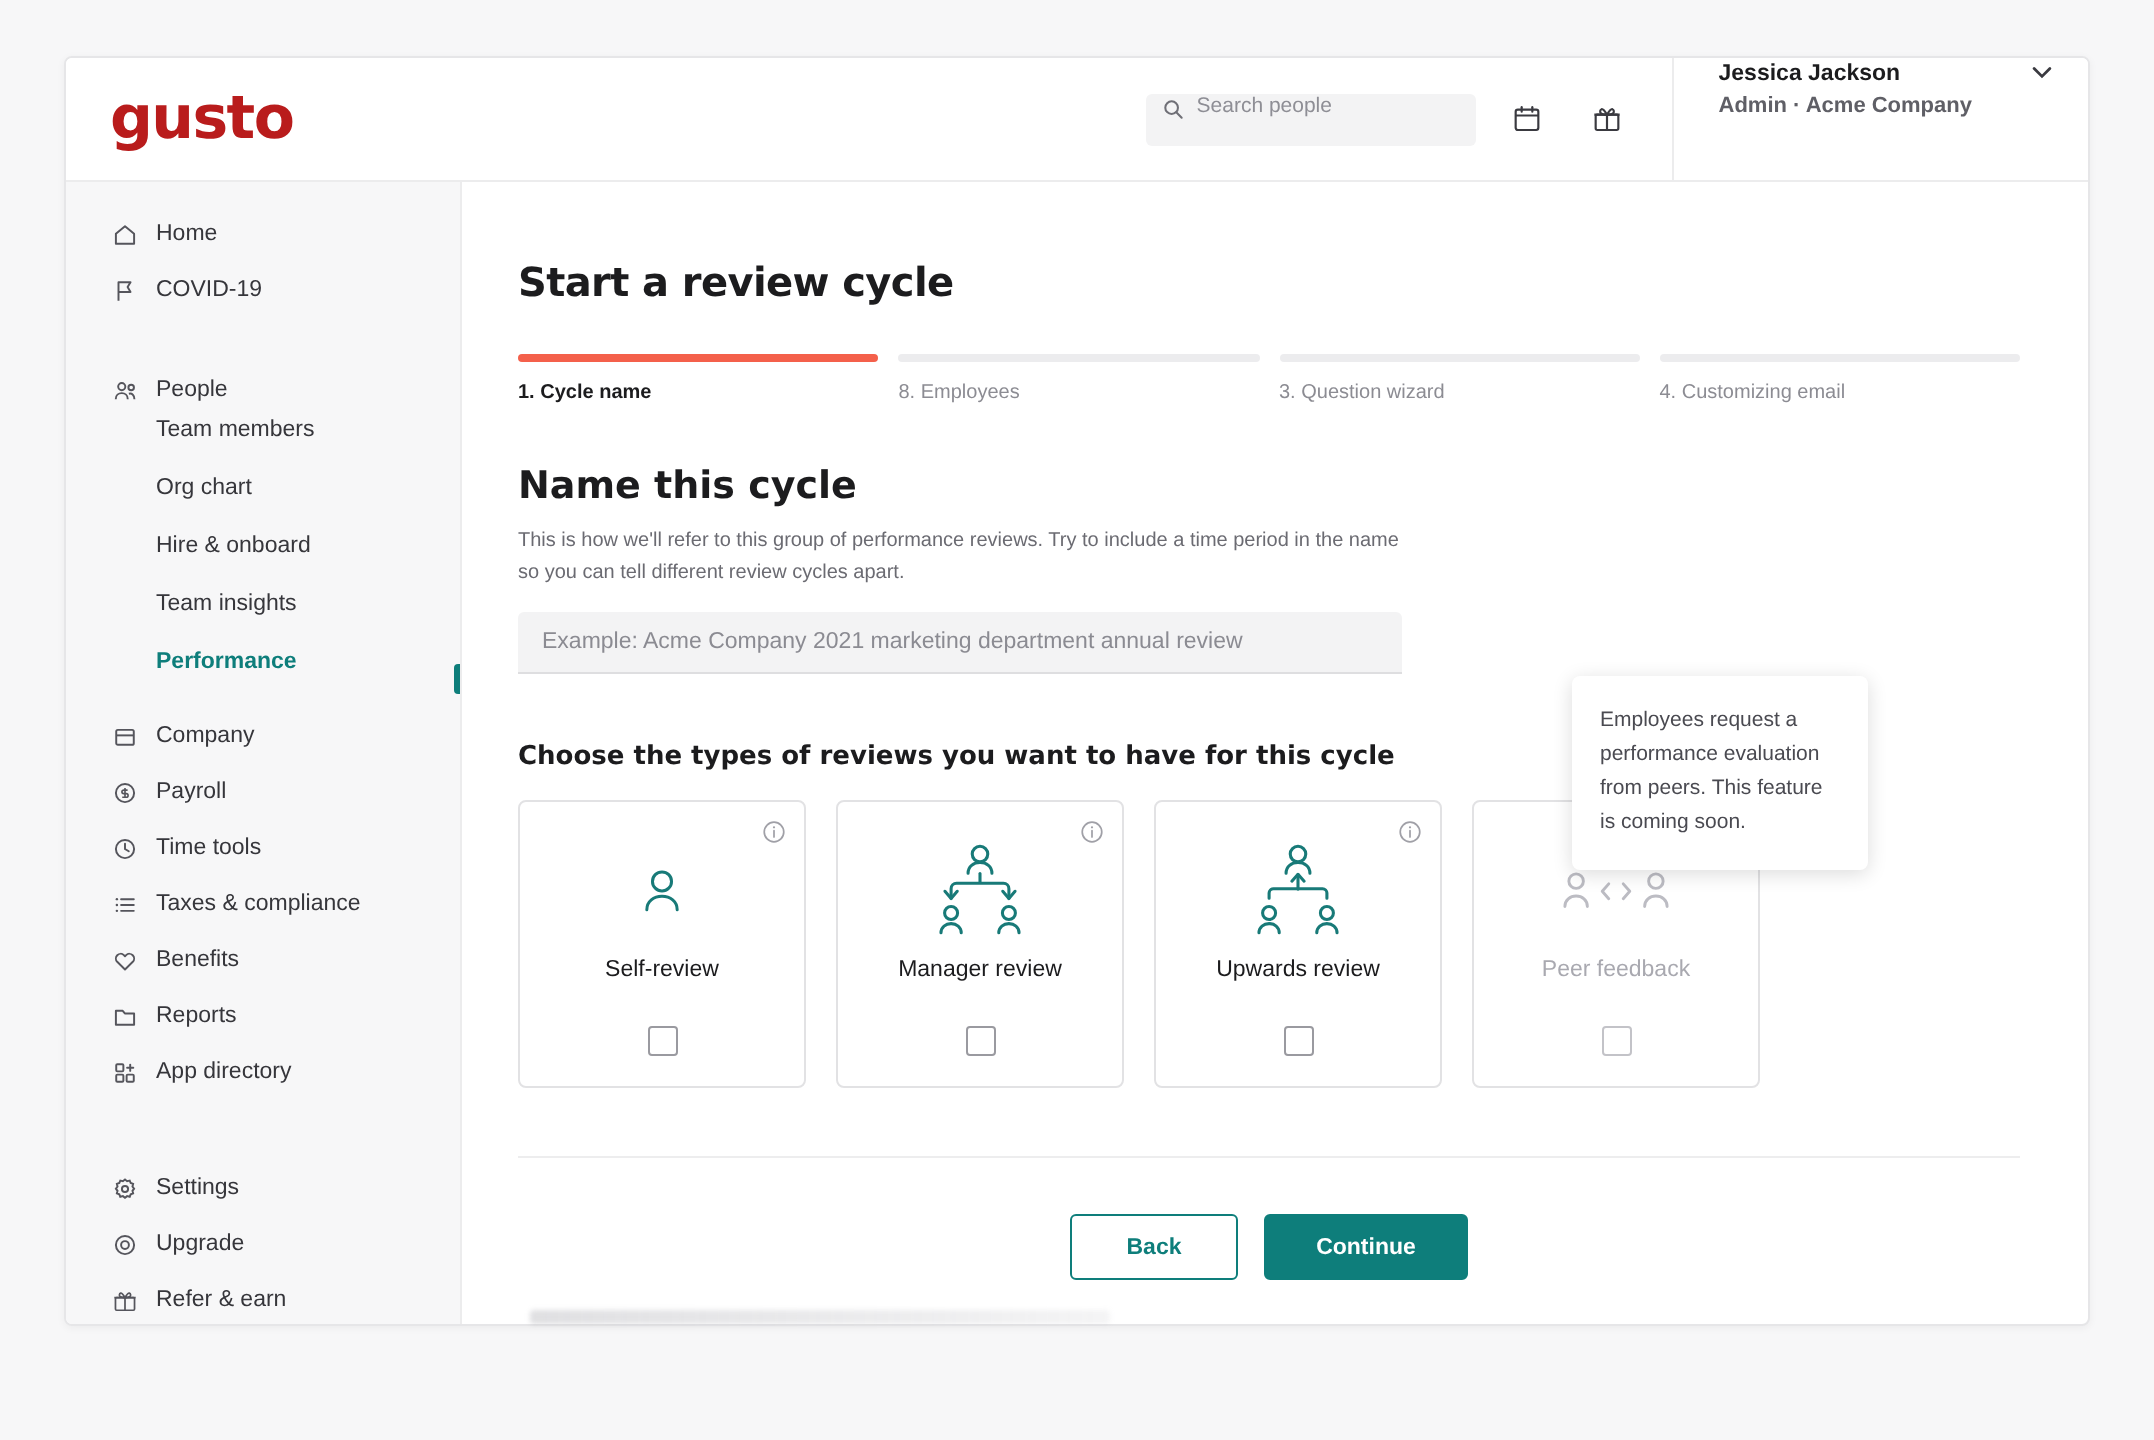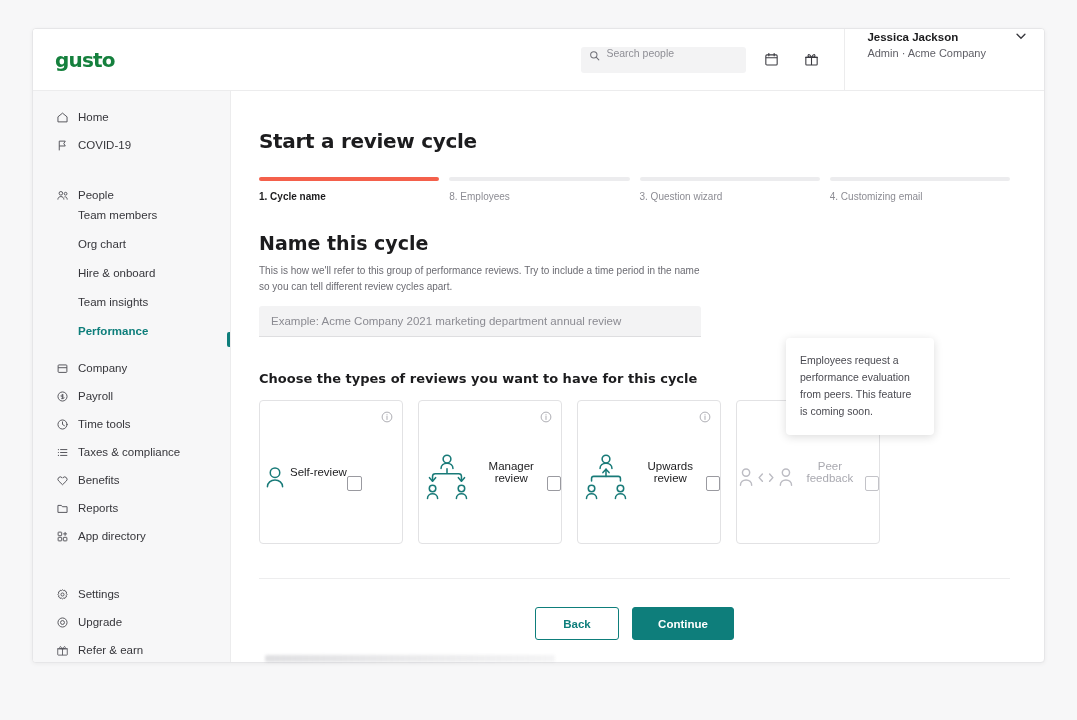--- a/index.html
+++ b/index.html
@@ -31,23 +31,23 @@
   .topbar {
     height: 62px;
     display: flex;
     align-items: center;
     border-bottom: 1px solid #ececed;
     background: #fff;
     position: relative;
   }
   .logo {
     margin-left: 22px;
-    font-size: 20px;
+    font-size: 30px;
     font-weight: 700;
-    color: #15803d;
+    color: #b91c1c;
     letter-spacing: -0.8px;
     line-height: 1;
     font-family: "DejaVu Sans", sans-serif;
   }
   .topbar-right {
     margin-left: auto;
     display: flex;
     align-items: center;
     height: 100%;
   }
@@ -80,21 +80,21 @@
   .user-block {
     display: flex;
     align-items: flex-start;
     height: 100%;
     padding: 0 16px 0 22px;
     margin-left: 18px;
     border-left: 1px solid #ececed;
     gap: 28px;
   }
   .user-name { font-size: 11.5px; font-weight: 700; color: #1c1c1e; line-height: 1.45; }
-  .user-role { font-size: 11px; color: #5f5f66; line-height: 1.45; }
+  .user-role { font-size: 11px; color: #5f5f66; line-height: 1.45; font-weight: bold; }
 
   
   .body-split { display: flex; height: calc(100% - 62px); }
 
   
   .sidebar {
     width: 198px;
     background: #f7f7f8;
     border-right: 1px solid #ececed;
     padding-top: 12px;
@@ -214,21 +214,21 @@
   }
   .cards { display: flex; gap: 15px; margin-top: 14px; }
   .card {
     width: 144px;
     height: 144px;
     border: 1px solid #e2e2e4;
     border-radius: 4px;
     background: #fff;
     position: relative;
     display: flex;
-    flex-direction: row;
+    flex-direction: column;
     align-items: center;
     cursor: pointer;
   }
   .card .info-i {
     position: absolute;
     top: 8px; right: 9px;
     width: 12px; height: 12px;
     cursor: pointer;
   }
   .card-art {

